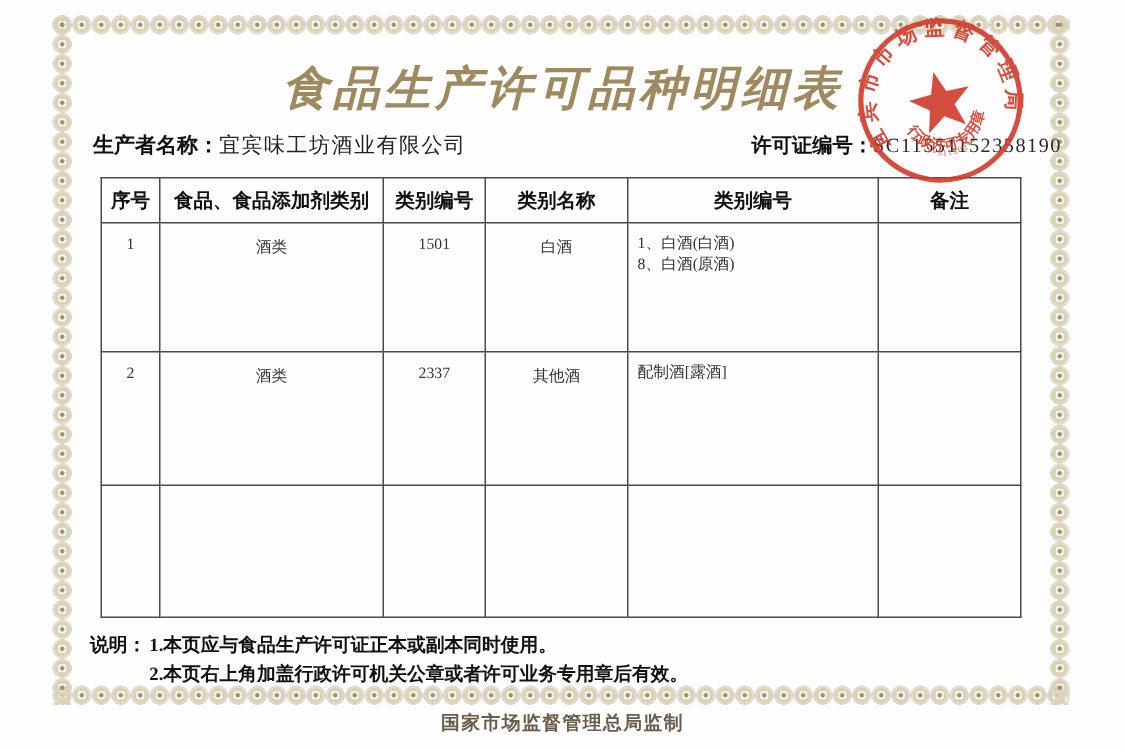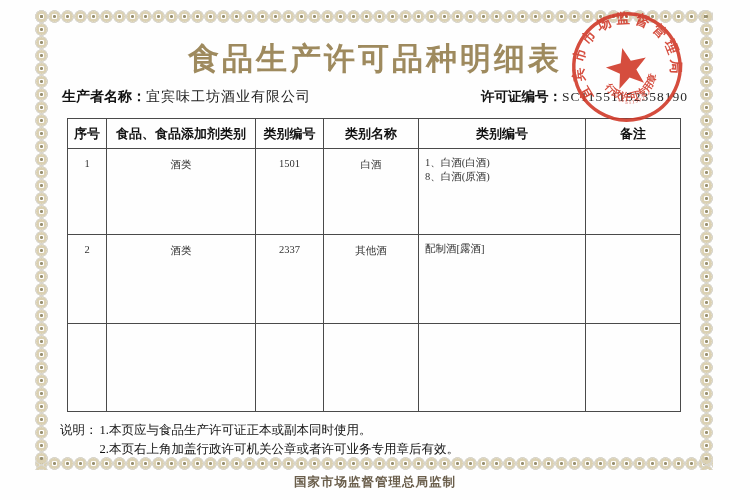--- a/index.html
+++ b/index.html
@@ -25,24 +25,25 @@
   .chain.top    { left:35px;  top:10px;  width:678px; height:13px; }
   .chain.bottom { left:35px;  top:457px; width:678px; height:13px; }
   .chain.left   { left:35px;  top:10px;  width:13px;  height:460px; }
   .chain.right  { left:700px; top:10px;  width:13px;  height:460px; }
 
   .doc-title {
     position:absolute; top:38px; left:0; width:100%;
     text-align:center;
     font-size:31px; font-weight:bold; letter-spacing:3px;
     color:#9e8a5e;
+    font-style:italic;
   }
 
   .head-line {
-    position:absolute; top:88px; left:62px; right:56px;
+    position:absolute; top:88px; left:62px; right:36px;
     display:flex; justify-content:space-between; align-items:baseline;
     font-size:14px;
     gap:33px;
   }
   .lbl { font-weight:bold; color:#111; }
   .producer-name { color:#222; letter-spacing:1px; }
   .license-group { font-size:13.5px; margin-right:6px; }
   .license-no { font-family:"Liberation Serif", serif; letter-spacing:1px; color:#2a2a2a; }
 
   
@@ -66,21 +67,21 @@
   table.main td {
     vertical-align:top; font-size:10.5px; color:#333;
     padding:9px 4px 0; text-align:center;
   }
   table.main td.details { text-align:left; padding:7px 6px 0; line-height:14px;margin-left:18px; }
   tr.r1 { height:86px; } tr.r2 { height:89px; } tr.r3 { height:88px; }
 
   .notes {
     position:absolute; left:60px; top:421px;
     display:grid; grid-template-columns:auto 1fr; column-gap:2px;
-    font-size:12.5px; font-weight:400; color:#111; line-height:19px;
+    font-size:12.5px; font-weight:700; color:#111; line-height:19px;
   }
   .notes .note-lines { display:flex; flex-direction:column; }
 
   .footer {
     position:absolute; top:474px; left:0; width:100%;
     text-align:center; font-size:12.5px; font-weight:bold;
     color:#6a5e4b; letter-spacing:1px;
   }
 </style>
 </head>

